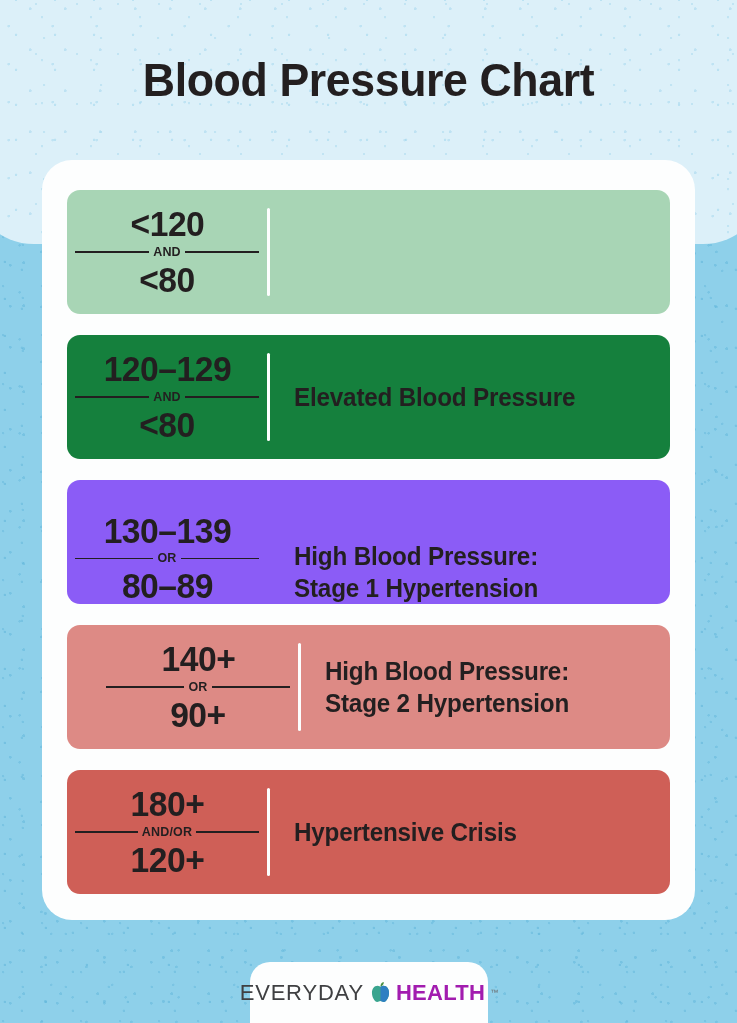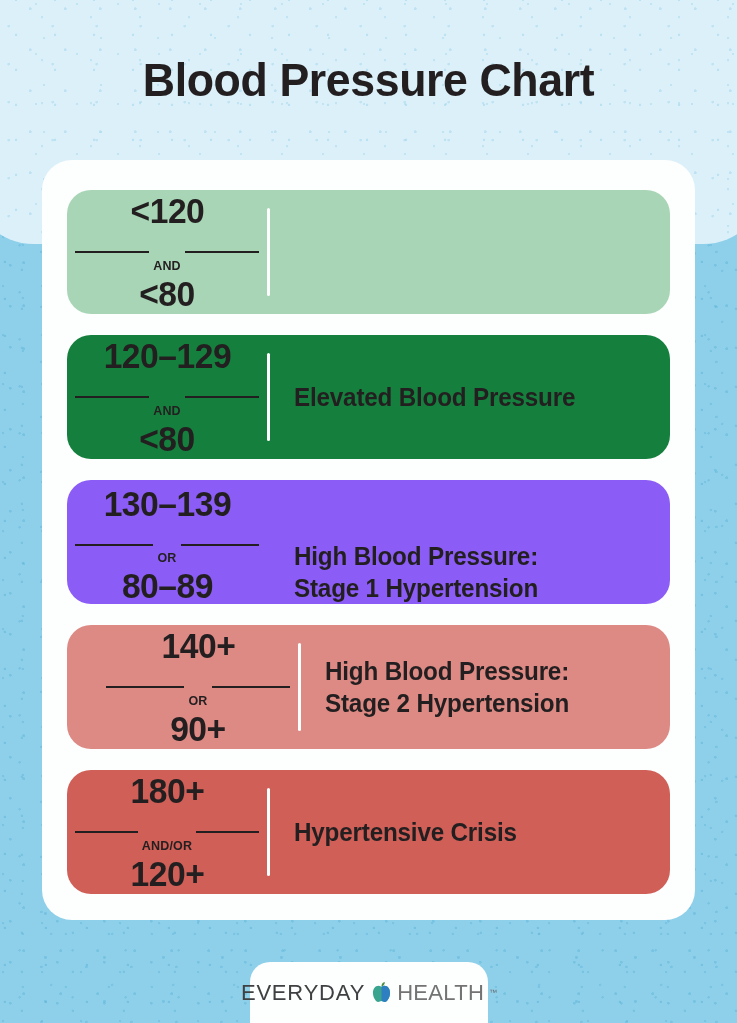--- a/index.html
+++ b/index.html
@@ -96,21 +96,21 @@
 
   #rows {
     display: flex;
     flex-direction: column;
     gap: 21px;
   }
 
   .bp-row {
     position: relative;
     height: 124px;
-    border-radius: 24px;
+    border-radius: 13px;
     display: flex;
     align-items: stretch;
     overflow: hidden;
   }
 
   
   .row-values {
     width: 200px;
     flex: 0 0 200px;
     display: flex;
@@ -141,21 +141,20 @@
     height: 1.5px;
     background: #231f20;
   }
   .value-divider .conj {
     font-size: 12.5px;
     font-weight: 700;
     letter-spacing: .2px;
     color: #231f20;
     white-space: nowrap;
     flex: 0 0 auto;
-    margin-top: 27px;
   }
 
   
   .row-sep {
     flex: 0 0 3px;
     width: 3px;
     background: #fdfefe;
     margin: 18px 0;
     border-radius: 2px;
   }
@@ -207,23 +206,23 @@
     font-family: "Liberation Sans", sans-serif;
   }
   #brand-apple {
     width: 19px;
     height: 21px;
     margin: 0 2px 0 3px;
     flex: 0 0 auto;
   }
   #brand-health {
     font-size: 22px;
-    font-weight: 400;
+    font-weight: 700;
     letter-spacing: .3px;
-    color: #737373;
+    color: #a21caf;
     font-family: "Liberation Sans", sans-serif;
   }
   #brand-tm {
     font-size: 8px;
     color: #6b6c6e;
     vertical-align: super;
     margin-left: 1px;
     font-weight: 400;
   }
 </style>

